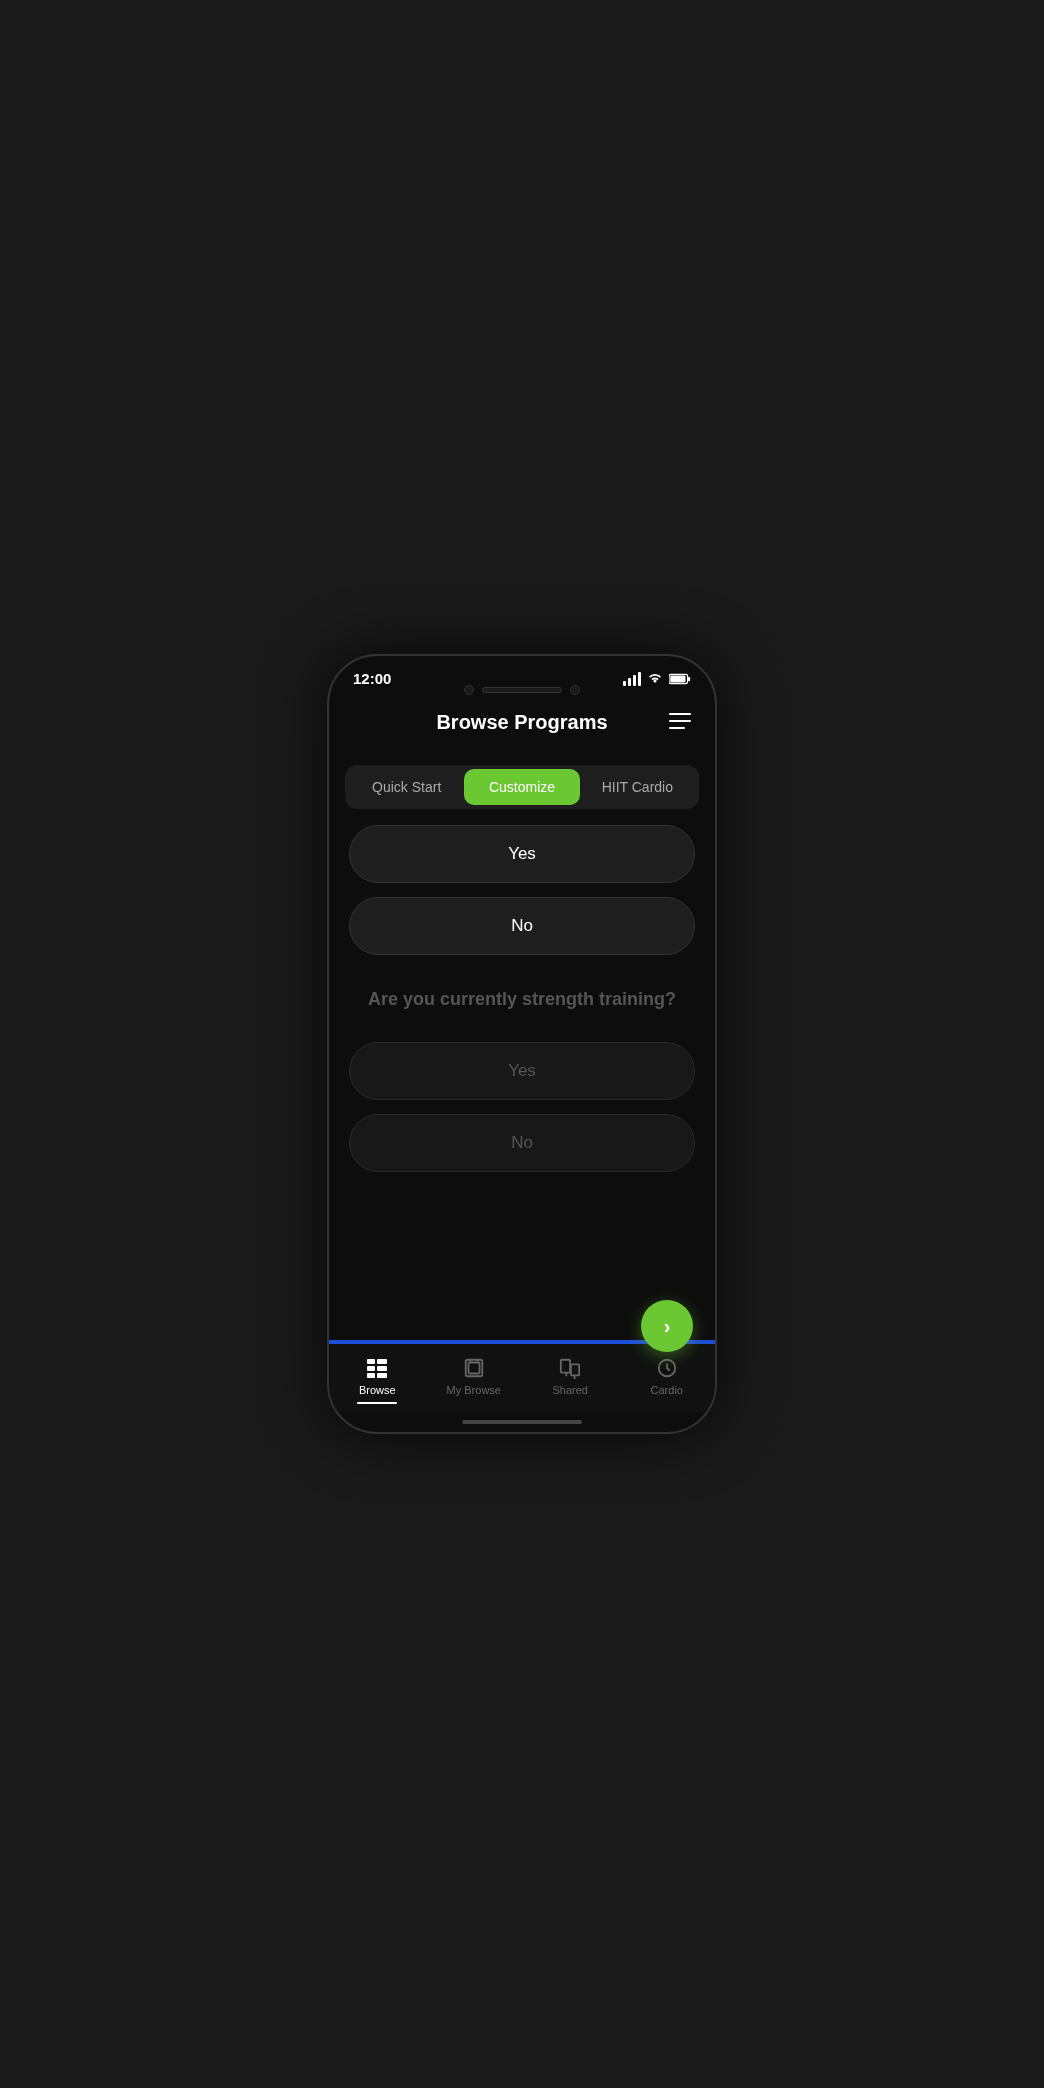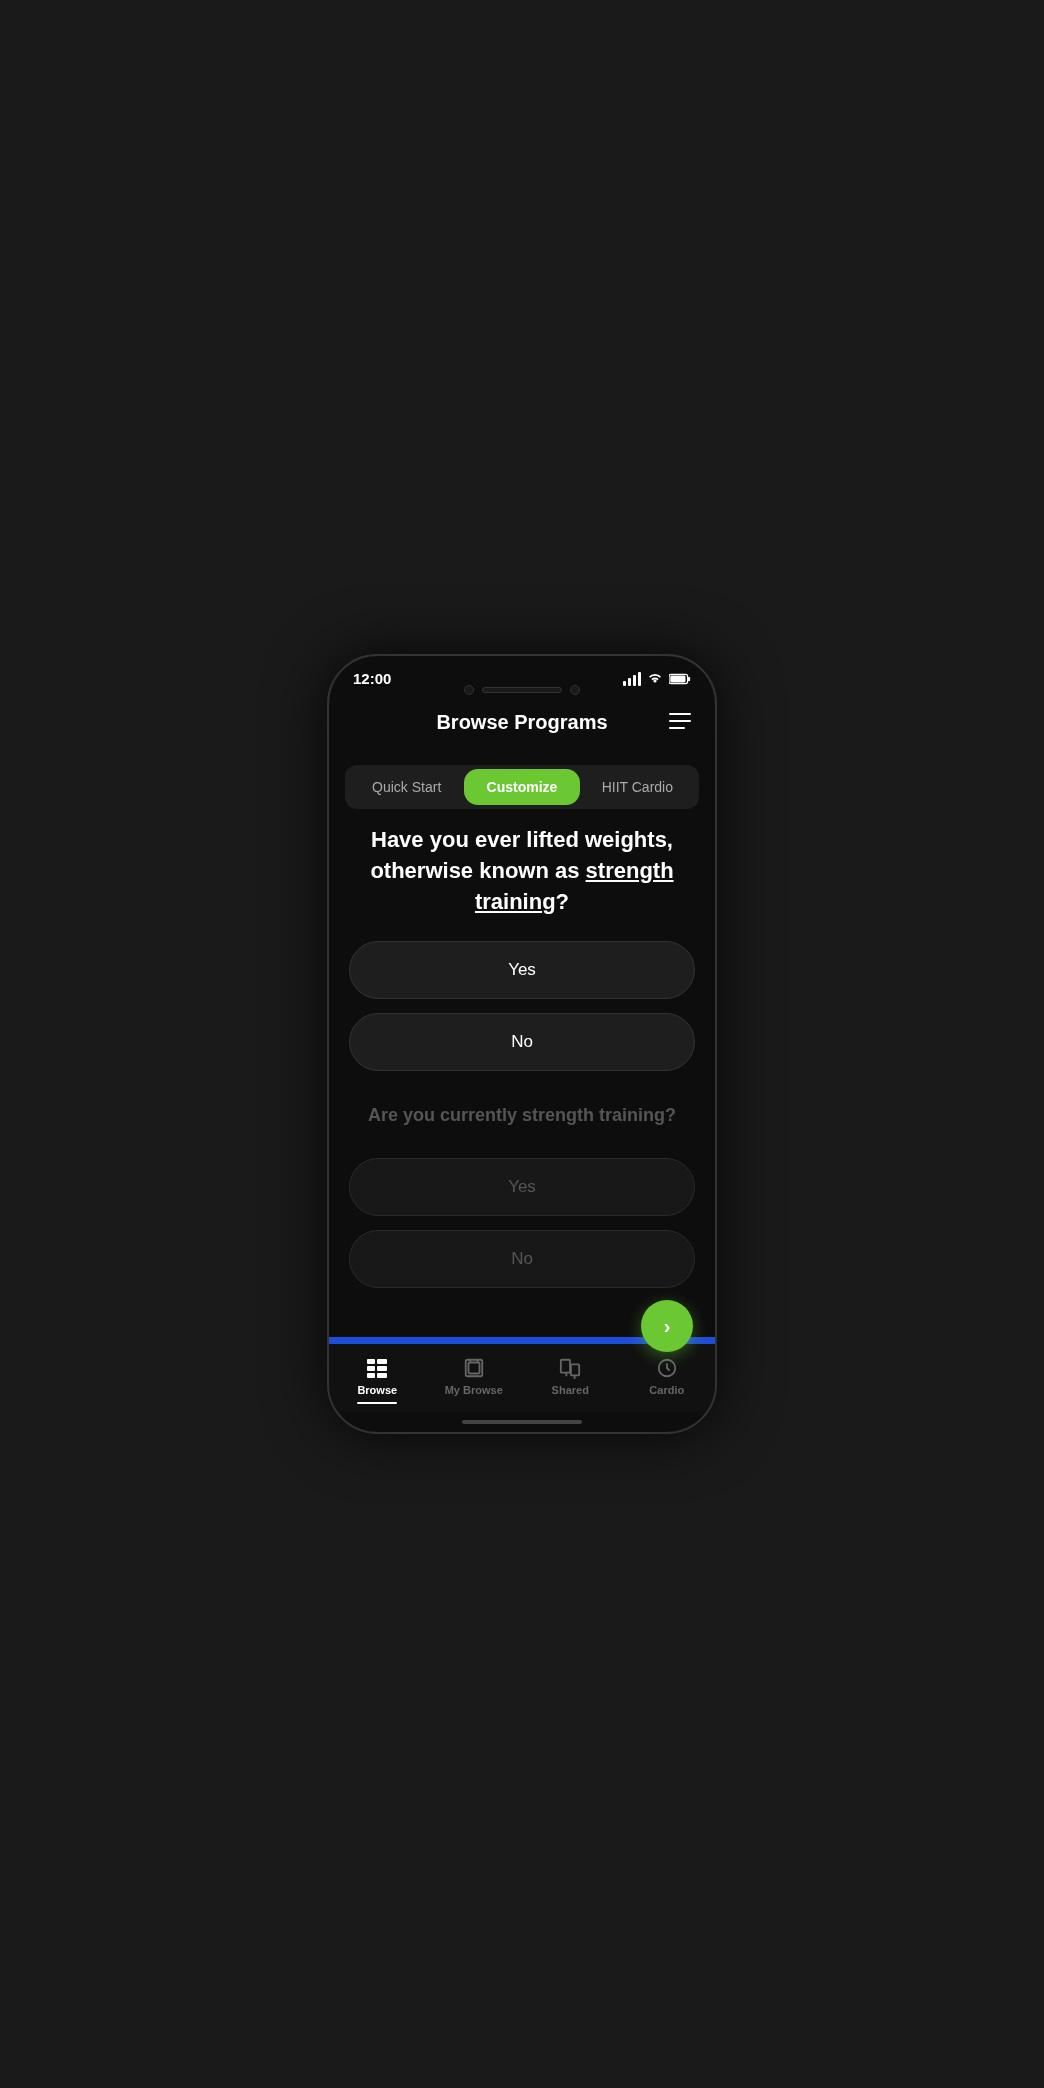--- a/index.html
+++ b/index.html
@@ -162,22 +162,21 @@
     }
 
     .tab-btn.inactive {
       background: transparent;
       color: #aaa;
     }
 
     .tab-btn.active {
       background: #6bc832;
       color: #fff;
-      font-weight: 700;
-      border-radius: 14px;
+      font-weight: 400;
     }
 
     
     .scroll-content {
       flex: 1;
       overflow-y: auto;
       overflow-x: hidden;
       padding: 0 20px;
       scrollbar-width: none;
     }
@@ -270,24 +269,23 @@
     .fab-arrow {
       color: #fff;
       font-size: 20px;
       font-weight: 700;
     }
 
     
     .bottom-nav {
       display: flex;
       background: #111;
-      border-top: 7px solid #1d4ed8;
+      border-top: 4px solid #1d4ed8;
       padding: 8px 0 4px;
       flex-shrink: 0;
-      font-weight: bold;
     }
 
     .nav-item {
       flex: 1;
       display: flex;
       flex-direction: column;
       align-items: center;
       gap: 4px;
       padding: 4px 0;
       cursor: pointer;
@@ -379,23 +377,20 @@
 
     <div class="tab-switcher">
       <button class="tab-btn inactive">Quick Start</button>
       <button class="tab-btn active">Customize</button>
       <button class="tab-btn inactive">HIIT Cardio</button>
     </div>
 
     <div class="scroll-content">
 
 
-      <p class="question-text">
-        <span>Have you ever lifted weights, otherwise known as </span><span class="underline">strength training</span><span>?</span>
-      </p>
 
       <button class="answer-btn">Yes</button>
       <button class="answer-btn">No</button>
 
       <div class="section-gap"></div>
 
       <p class="question-text-secondary">Are you currently strength training?</p>
 
       <button class="answer-btn-dim">Yes</button>
       <button class="answer-btn-dim">No</button>

